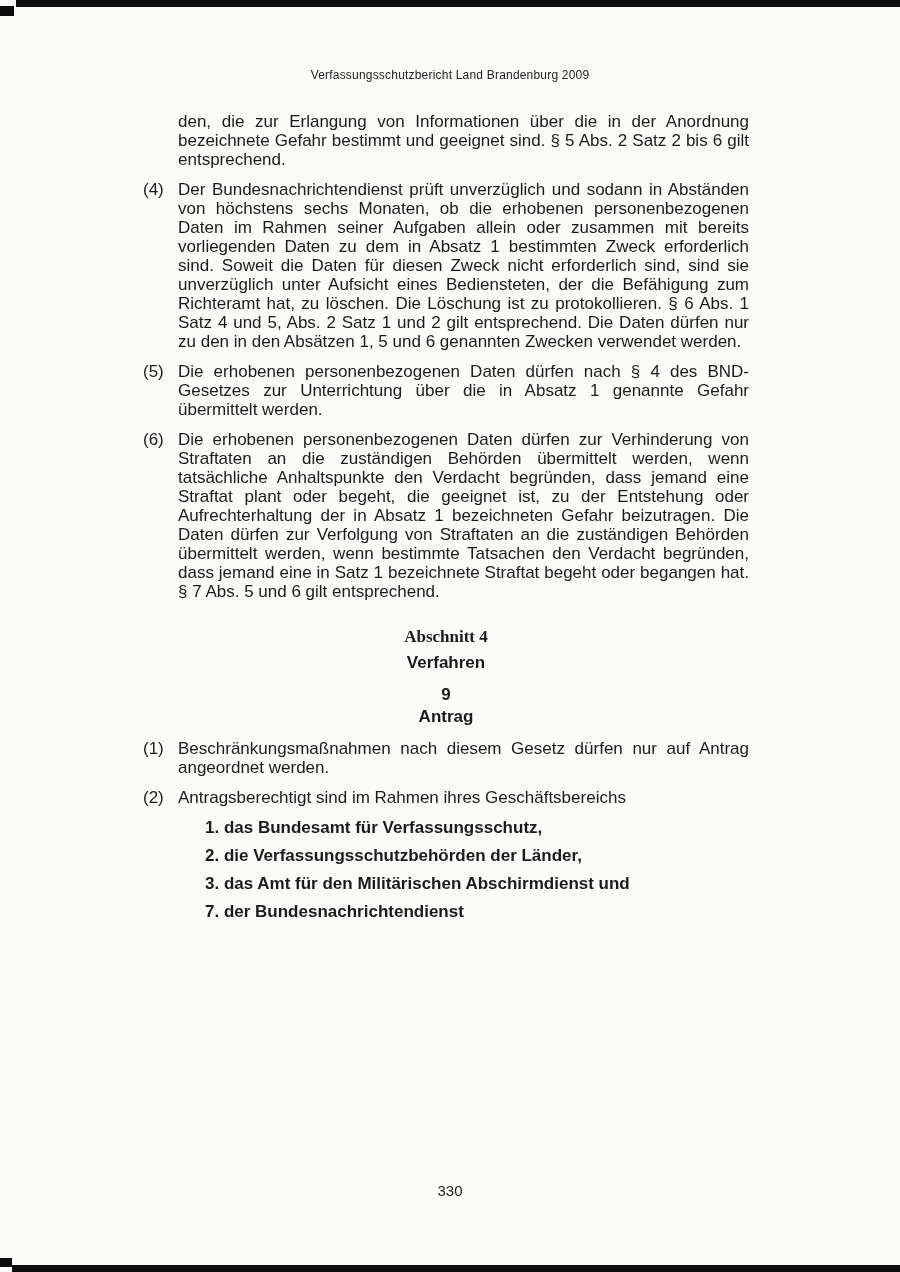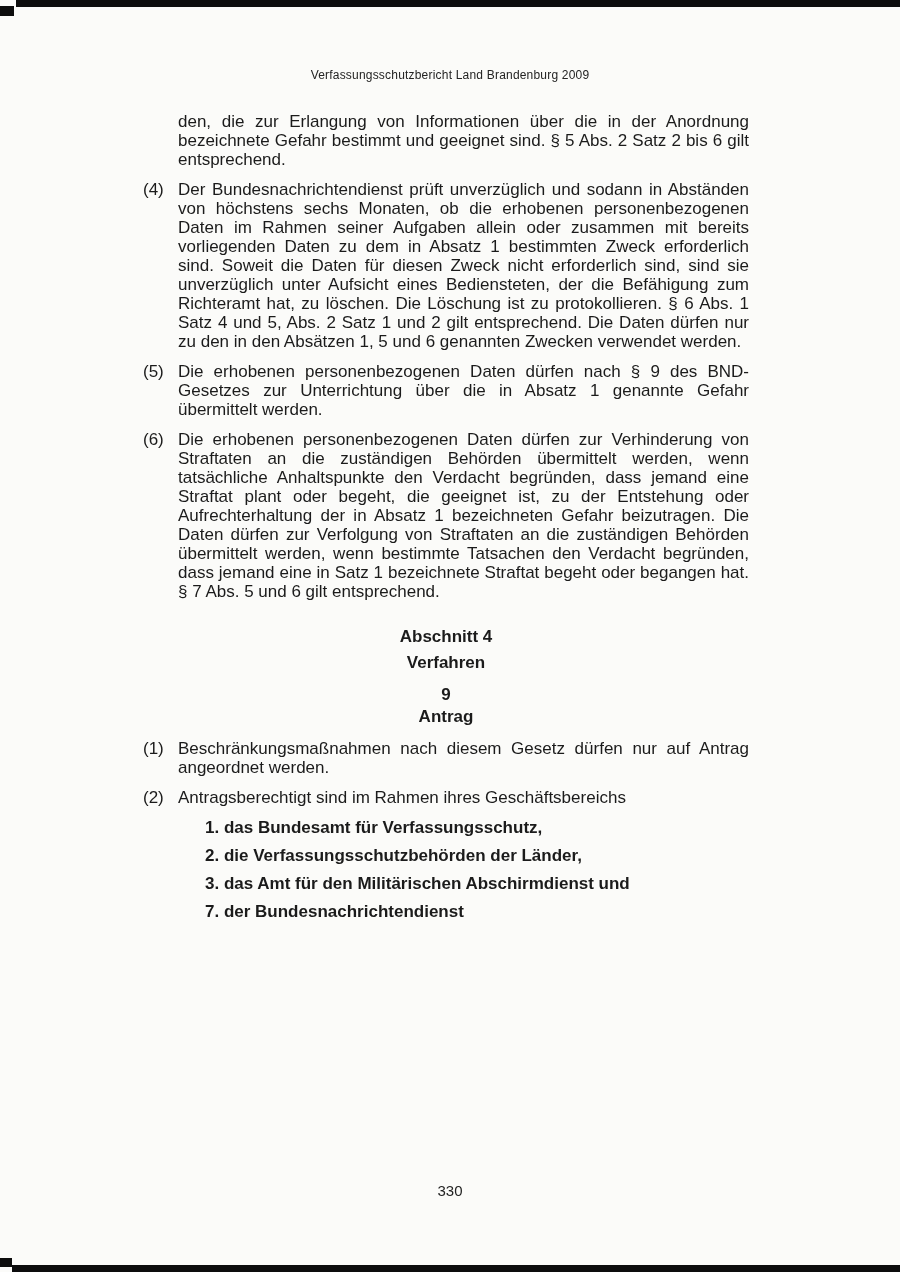--- a/index.html
+++ b/index.html
@@ -60,21 +60,21 @@
   }
   .para .ptext {
     flex: 1;
     text-align: justify;
   }
 
   .heading {
     text-align: center;
     font-weight: bold;
   }
-  .heading.h-abschnitt { margin-top: 26px; }
+  .heading.h-abschnitt { margin-top: 26px; font-family: Liberation Serif, serif; }
   .heading.h-verfahren { margin-top: 7px; text-align: center; }
   .heading.h-num       { margin-top: 13px; }
   .heading.h-antrag    { margin-top: 3px; }
 
   .para.first-after-heading { margin-top: 13px; }
 
   .list-item {
     margin: 0 0 9px 62px;
     text-align: left;
     font-weight: bold;
@@ -106,21 +106,21 @@
 
     <p class="cont-para">den, die zur Erlangung von Informationen über die in der Anordnung bezeichnete Gefahr bestimmt und geeignet sind. § 5 Abs. 2 Satz 2 bis 6 gilt entsprechend.</p>
 
     <div class="para">
       <span class="num">(4)</span>
       <span class="ptext">Der Bundesnachrichtendienst prüft unverzüglich und sodann in Abständen von höchstens sechs Monaten, ob die erhobenen personenbezogenen Daten im Rahmen seiner Aufgaben allein oder zusammen mit bereits vorliegenden Daten zu dem in Absatz 1 bestimmten Zweck erforderlich sind. Soweit die Daten für diesen Zweck nicht erforderlich sind, sind sie unverzüglich unter Aufsicht eines Bediensteten, der die Befähigung zum Richteramt hat, zu löschen. Die Löschung ist zu protokollieren. § 6 Abs. 1 Satz 4 und 5, Abs. 2 Satz 1 und 2 gilt entsprechend. Die Daten dürfen nur zu den in den Absätzen 1, 5 und 6 genannten Zwecken verwendet werden.</span>
     </div>
 
     <div class="para">
       <span class="num">(5)</span>
-      <span class="ptext">Die erhobenen personenbezogenen Daten dürfen nach § 9 des BND-Gesetzes zur Unterrichtung über die in Absatz 1 genannte Gefahr übermittelt werden.</span>
+      <span class="ptext">Die erhobenen personenbezogenen Daten dürfen nach § 4 des BND-Gesetzes zur Unterrichtung über die in Absatz 1 genannte Gefahr übermittelt werden.</span>
     </div>
 
     <div class="para">
       <span class="num">(6)</span>
       <span class="ptext">Die erhobenen personenbezogenen Daten dürfen zur Verhinderung von Straftaten an die zuständigen Behörden übermittelt werden, wenn tatsächliche Anhaltspunkte den Verdacht begründen, dass jemand eine Straftat plant oder begeht, die geeignet ist, zu der Entstehung oder Aufrechterhaltung der in Absatz 1 bezeichneten Gefahr beizutragen. Die Daten dürfen zur Verfolgung von Straftaten an die zuständigen Behörden übermittelt werden, wenn bestimmte Tatsachen den Verdacht begründen, dass jemand eine in Satz 1 bezeichnete Straftat begeht oder begangen hat. § 7 Abs. 5 und 6 gilt entsprechend.</span>
     </div>
 
     <div class="heading h-abschnitt">Abschnitt 4</div>
     <div class="heading h-verfahren">Verfahren</div>
     <div class="heading h-num">9</div>

